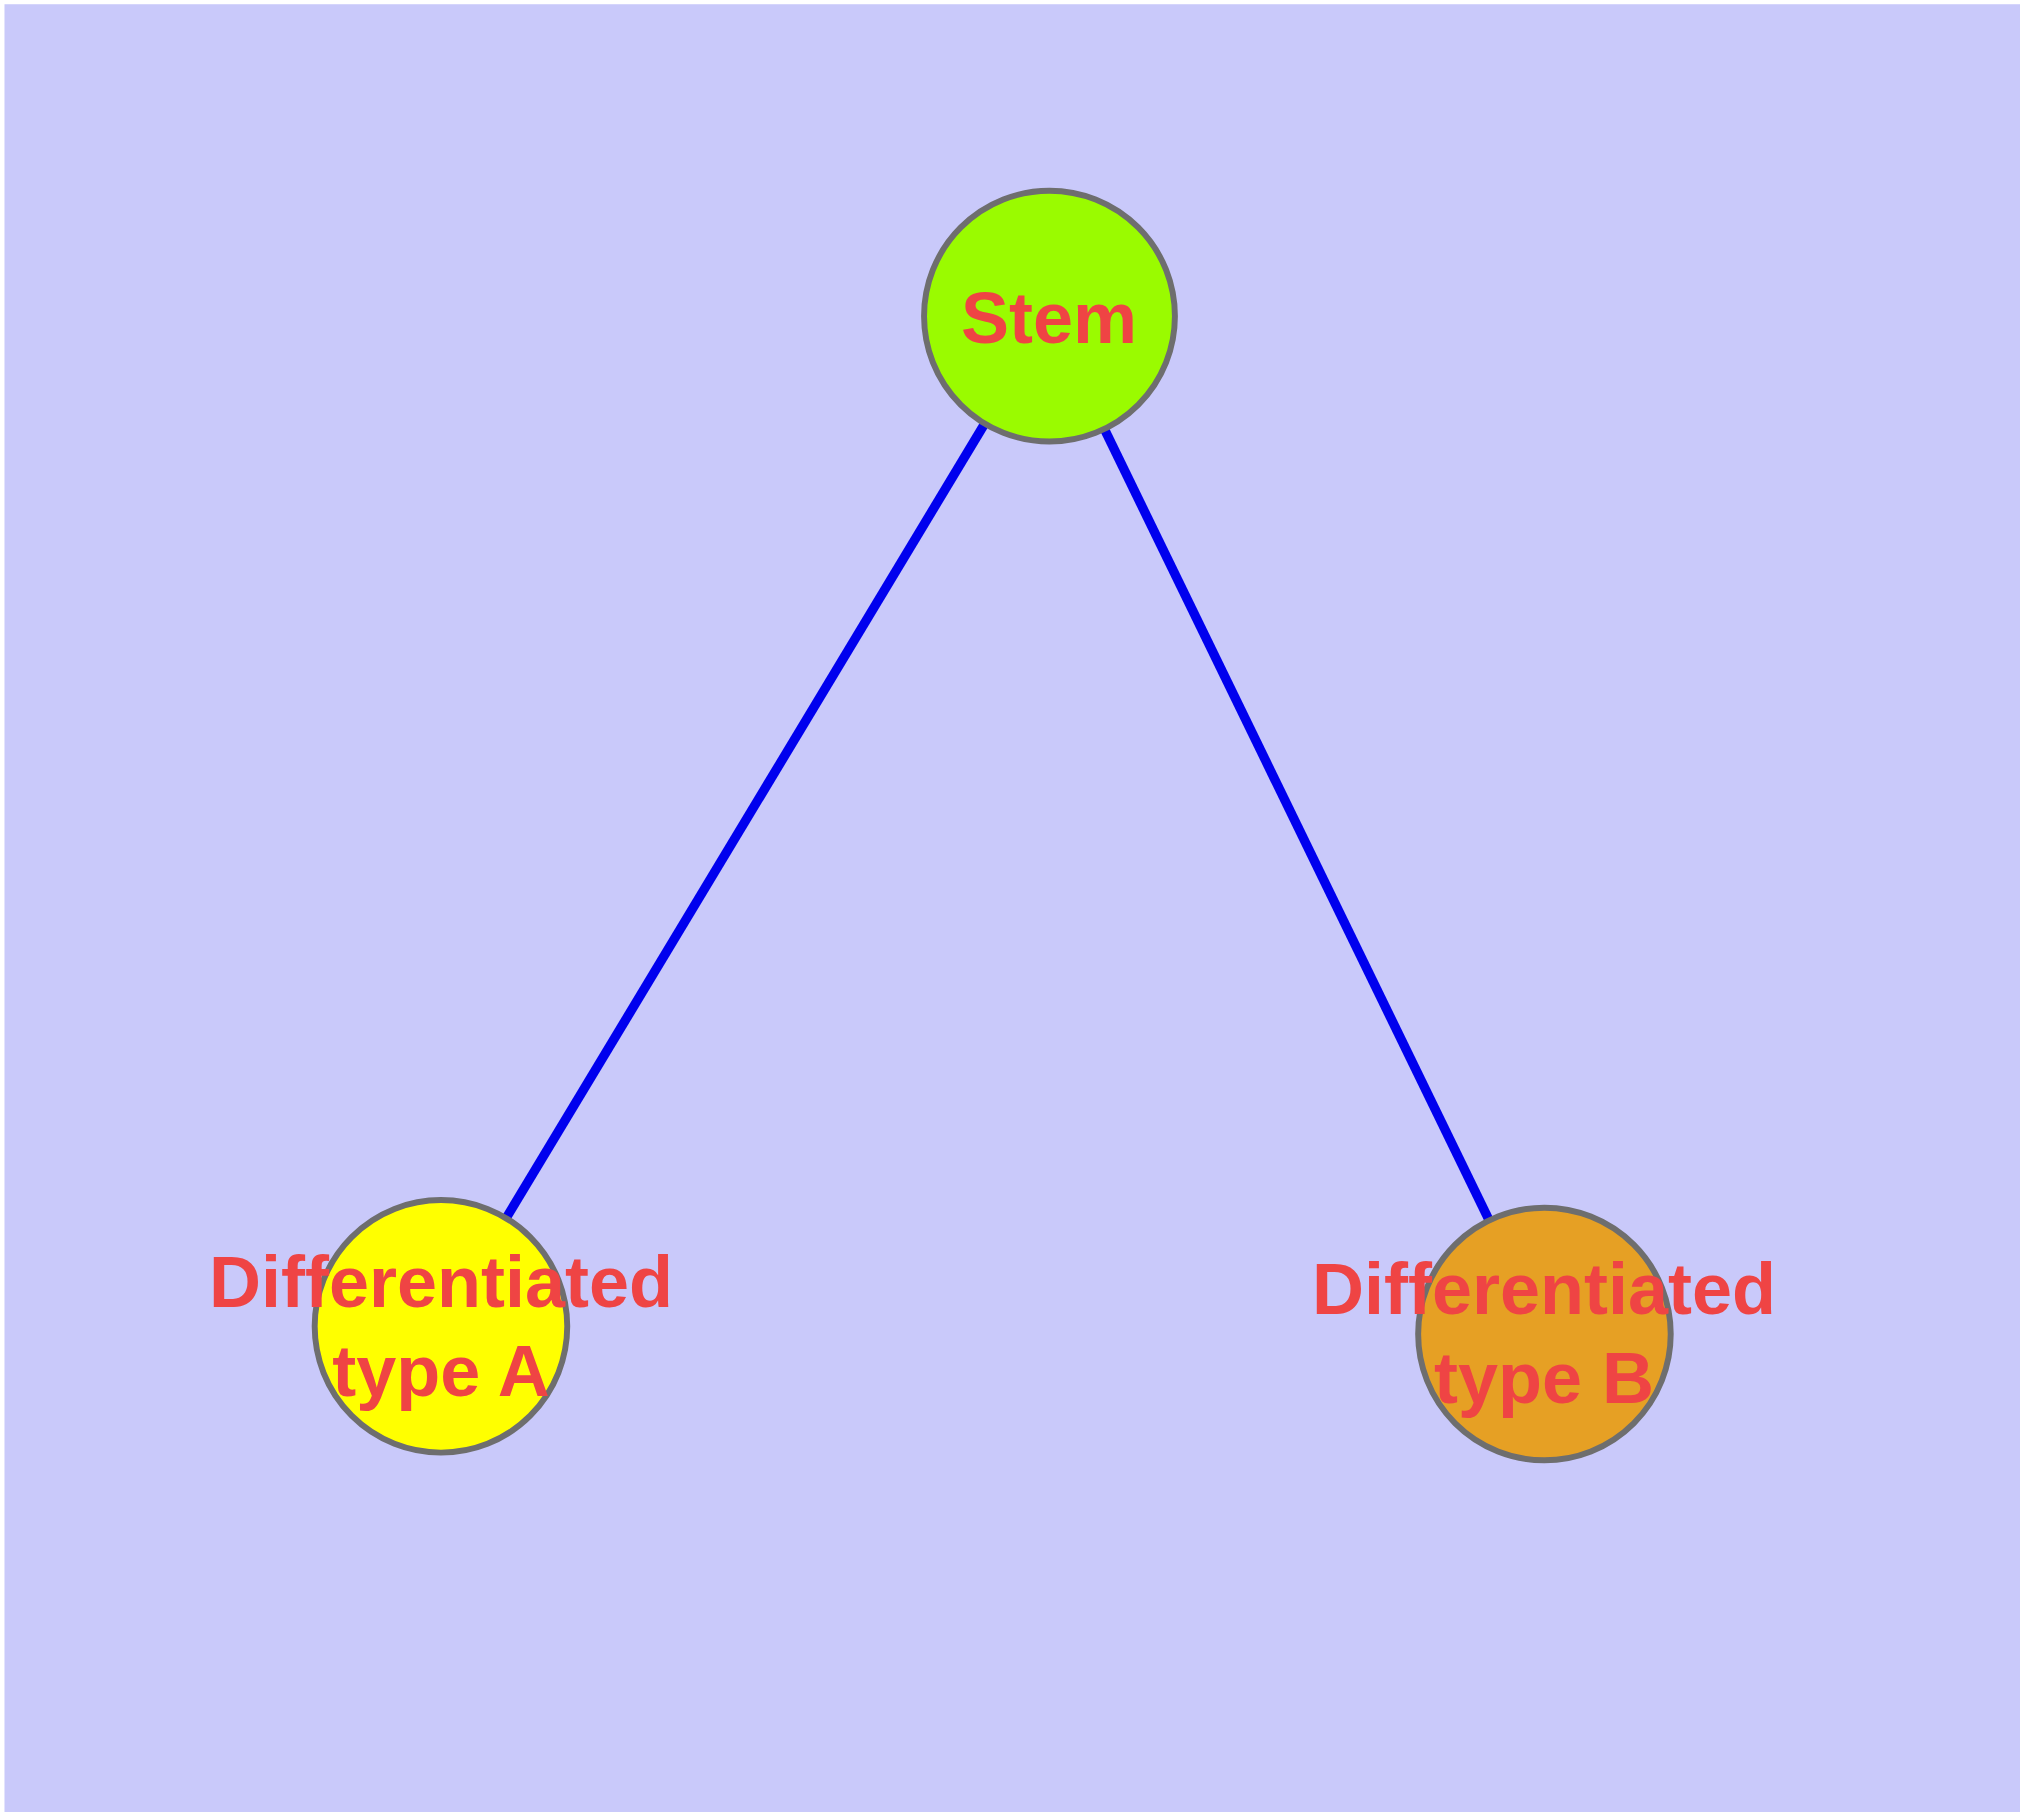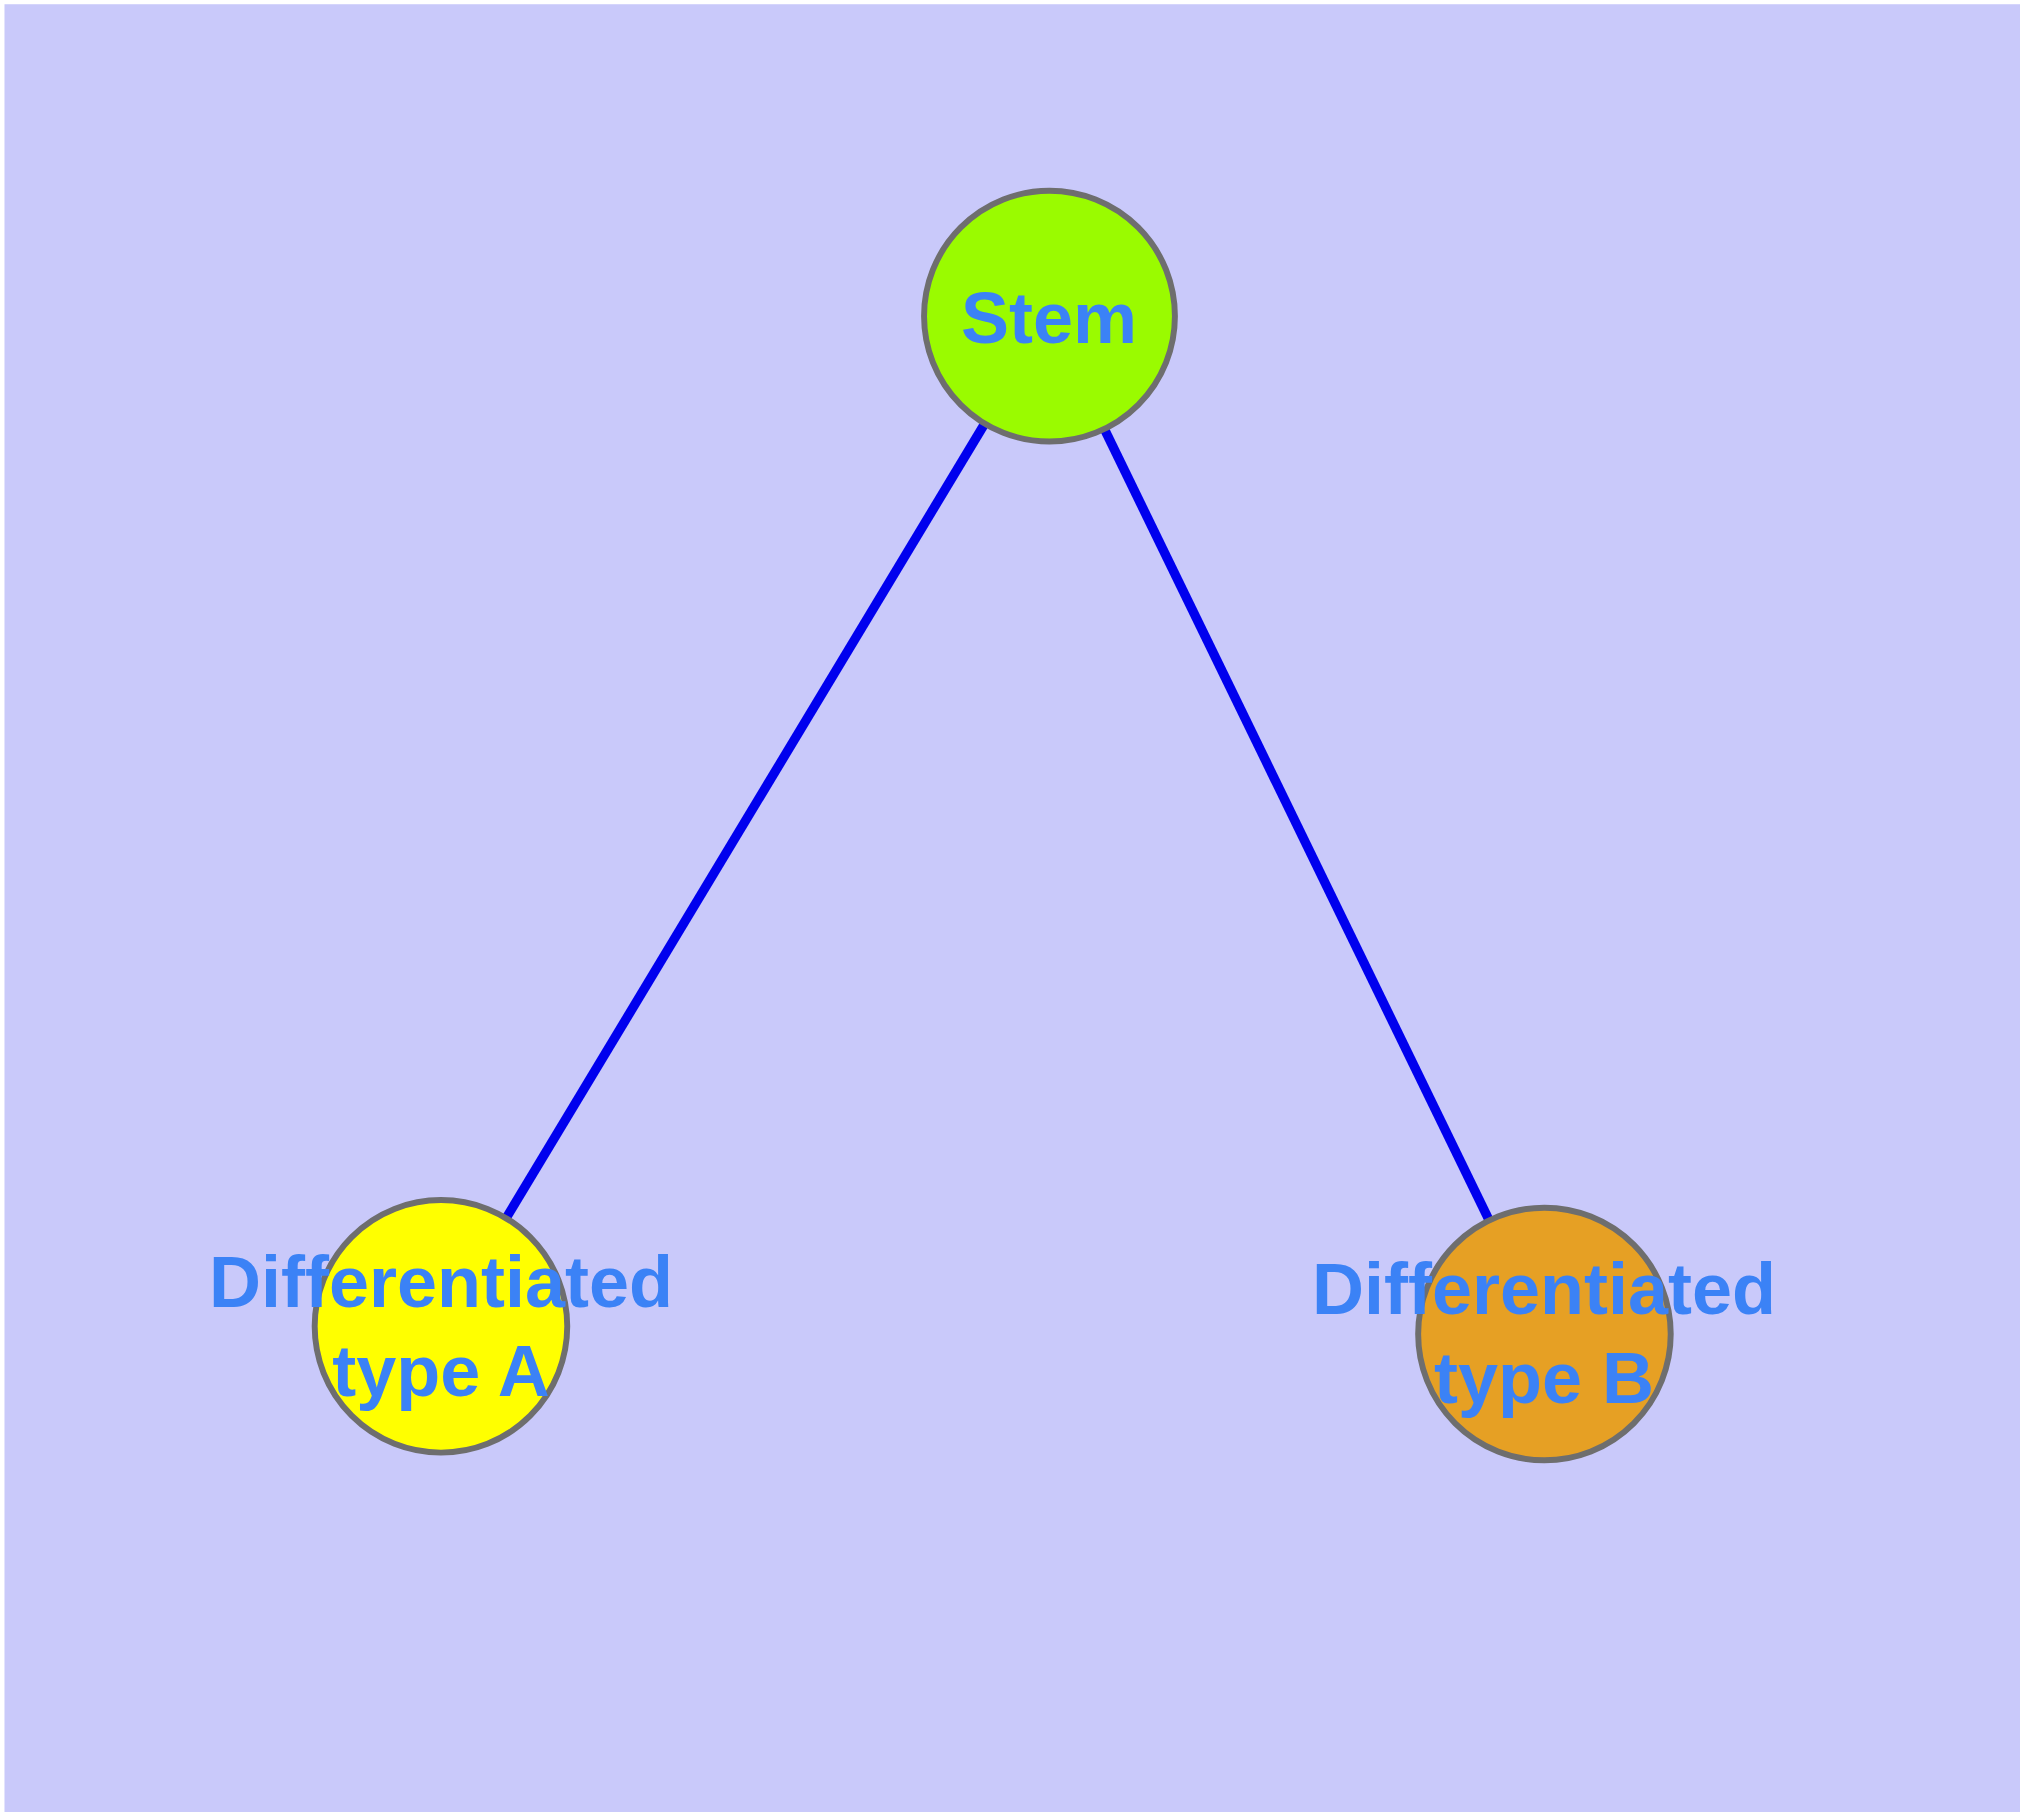--- a/index.html
+++ b/index.html
@@ -27,21 +27,21 @@
     stroke-width: 11px;
     stroke-linecap: butt;
   }
   #graph-svg circle {
     stroke: #6E6E6E;
     stroke-width: 7px;
   }
   .node-label {
     position: absolute;
     transform: translate(-50%, -50%);
-    color: #3b82f6;
+    color: #ef4444;
     font-weight: bold;
     font-size: 72px;
     line-height: 89px;
     text-align: center;
     white-space: pre-line;
     pointer-events: none;
   }
   #label-stem   { left: 1049px; top: 318px;  }
   #label-type-a { left: 441px;  top: 1327px; }
   #label-type-b { left: 1544px; top: 1334px; }

